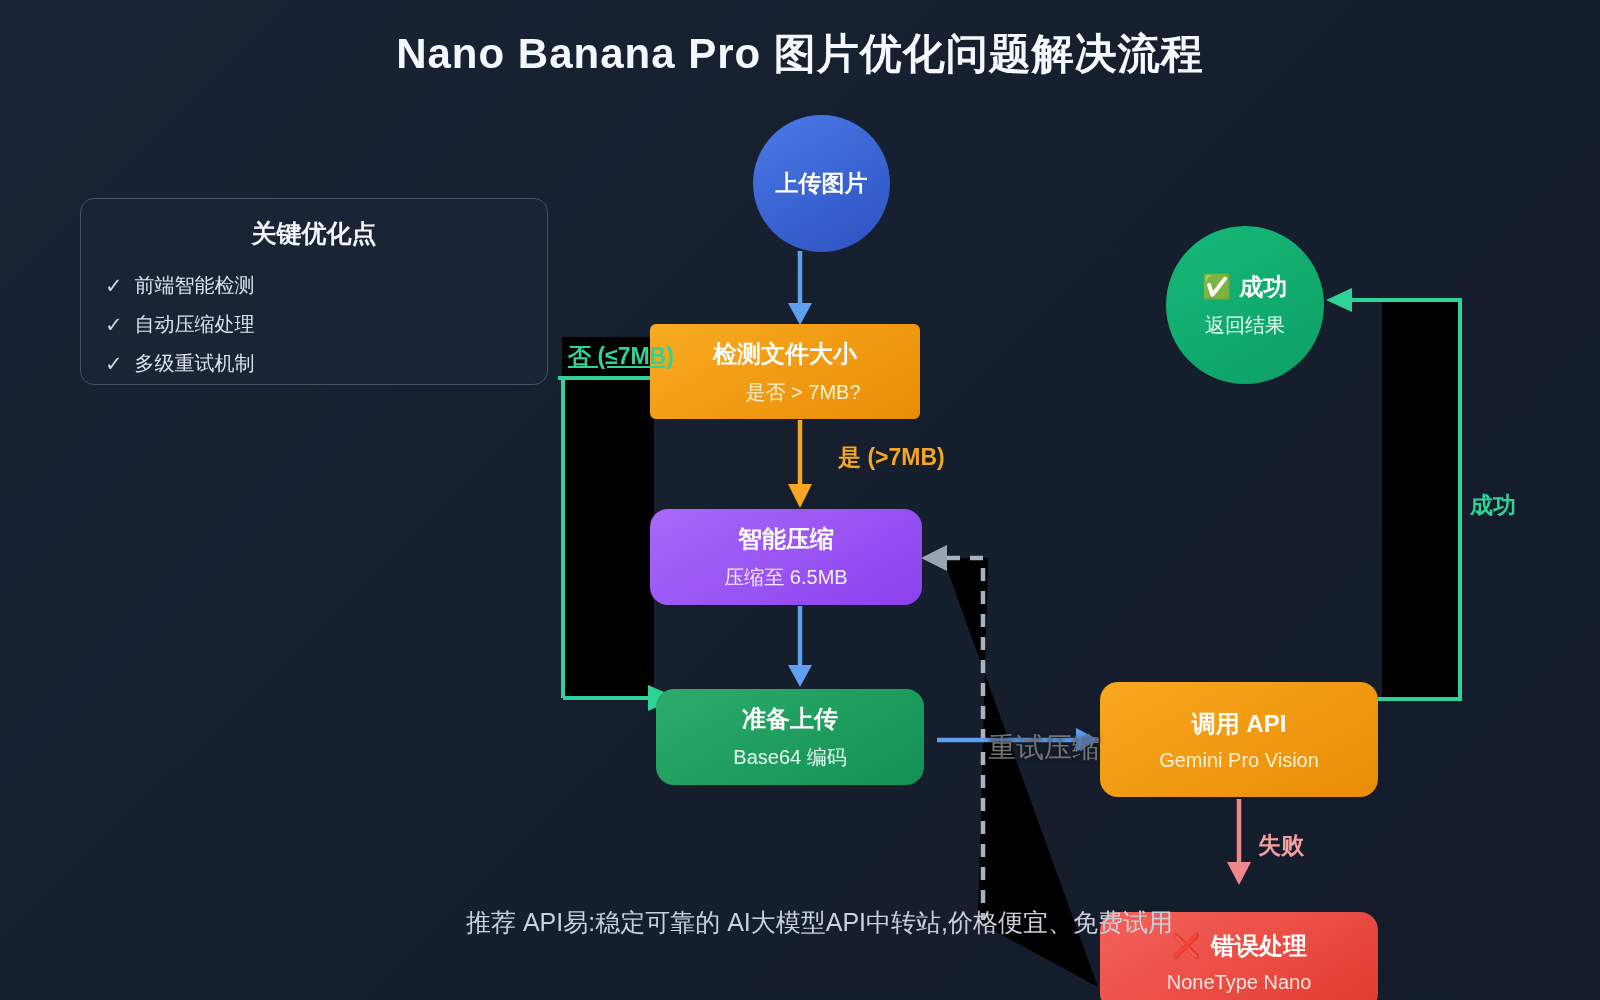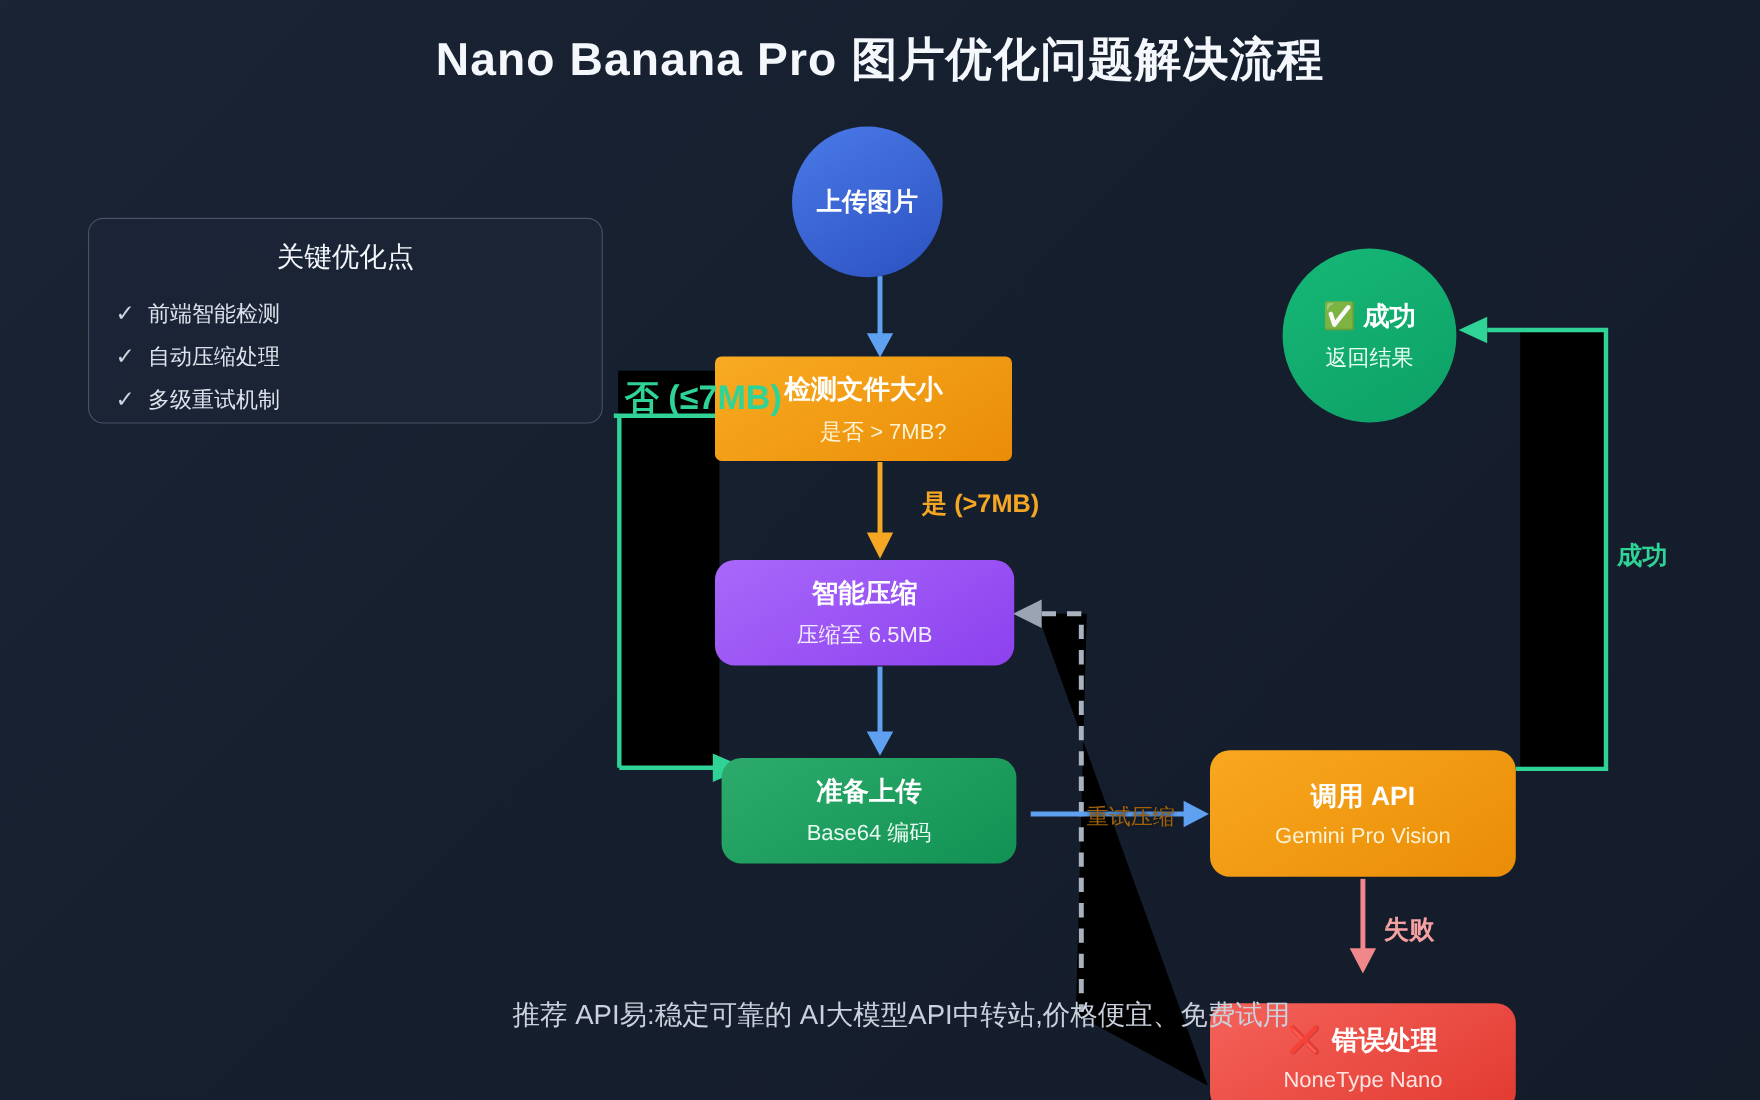--- a/index.html
+++ b/index.html
@@ -13,35 +13,35 @@
     position:absolute;top:26px;left:0;width:1600px;text-align:center;
     font-size:42px;font-weight:bold;color:#f4f7fb;letter-spacing:1px;
   }
   
   .panel{
     position:absolute;left:80px;top:198px;width:468px;height:187px;
     background:rgba(28,38,56,.72);border:1.5px solid #42536a;border-radius:14px;
     box-sizing:border-box;padding:18px 24px 0 24px;
   }
   .panel-title{
-    text-align:center;font-size:25px;font-weight:normal;color:#f2f5f9;margin-bottom:16px;
+    text-align:center;font-size:25px;font-weight:bold;color:#f2f5f9;margin-bottom:16px;
   }
   .panel-item{
     display:flex;align-items:center;gap:12px;height:39px;
     font-size:20px;color:#dde3ec;
   }
   .panel-item .check{color:#cfd6e0;font-size:21px;}
   
   svg.edges{position:absolute;left:0;top:0;z-index:1;}
   .node{position:absolute;z-index:2;box-sizing:border-box;display:flex;flex-direction:column;
         align-items:center;justify-content:center;text-align:center;}
   .circle{border-radius:50%;}
   .node .t{font-size:24px;font-weight:bold;color:#ffffff;}
   .node .s{font-size:20px;margin-top:9px;}
-  .n-upload{left:720px;top:115px;width:137px;height:137px;
+  .n-upload{left:753px;top:115px;width:137px;height:137px;
     background:linear-gradient(150deg,#4a7ae8 0%,#2c51c0 100%);text-align:center;}
   .n-upload .t{font-size:23px;}
   .n-detect{left:650px;top:324px;width:270px;height:95px;border-radius:6px;
     background:linear-gradient(150deg,#f8ab22 0%,#ea8c06 100%);}
   .n-detect .s{color:#fdf2d2;margin-left:36px;}
   .n-compress{left:650px;top:509px;width:272px;height:96px;border-radius:18px;
     background:linear-gradient(150deg,#a968fa 0%,#8c41ee 100%);}
   .n-compress .s{color:#f4ecff;}
   .n-prepare{left:656px;top:689px;width:268px;height:96px;border-radius:18px;
     background:linear-gradient(150deg,#2cab6c 0%,#119153 100%);}
@@ -51,23 +51,23 @@
   .n-api .s{color:#fdf2d2;}
   .n-error{left:1100px;top:889px;width:278px;height:99px;border-radius:18px;
     background:linear-gradient(150deg,#f4625a 0%,#e23a30 100%);margin-top:23px;}
   .n-error .s{color:#ffe3e0;}
   .n-error .x-icon{color:#c81e14;margin-right:10px;}
   .n-success{left:1166px;top:226px;width:158px;height:158px;
     background:linear-gradient(150deg,#16b877 0%,#0da066 100%);}
   .n-success .s{color:#eafff4;font-family:Liberation Mono, monospace;}
   
   .elabel{position:absolute;z-index:3;white-space:nowrap;font-weight:bold;}
-  .el-no{left:568px;top:341px;font-size:31px;color:#2fd396;}
+  .el-no{left:568px;top:341px;font-size:23px;color:#2fd396;text-decoration:underline;}
   .el-yes{left:838px;top:442px;font-size:23px;color:#f5a623;}
-  .el-retry{left:988px;top:729px;font-size:20px;font-weight:normal;color:#a16207;
+  .el-retry{left:988px;top:729px;font-size:28px;font-weight:normal;color:#737373;
             text-shadow:0 0 4px rgba(10,14,22,.9);}
   .el-fail{left:1258px;top:830px;font-size:23px;color:#f5a0a1;}
   .el-ok{left:1470px;top:490px;font-size:23px;color:#2fd396;}
   .footer-note{
     position:absolute;left:466px;top:906px;z-index:3;
     font-size:25px;color:#c9d1dc;white-space:nowrap;text-align:right;
   }
 </style>
 </head>
 <body>

